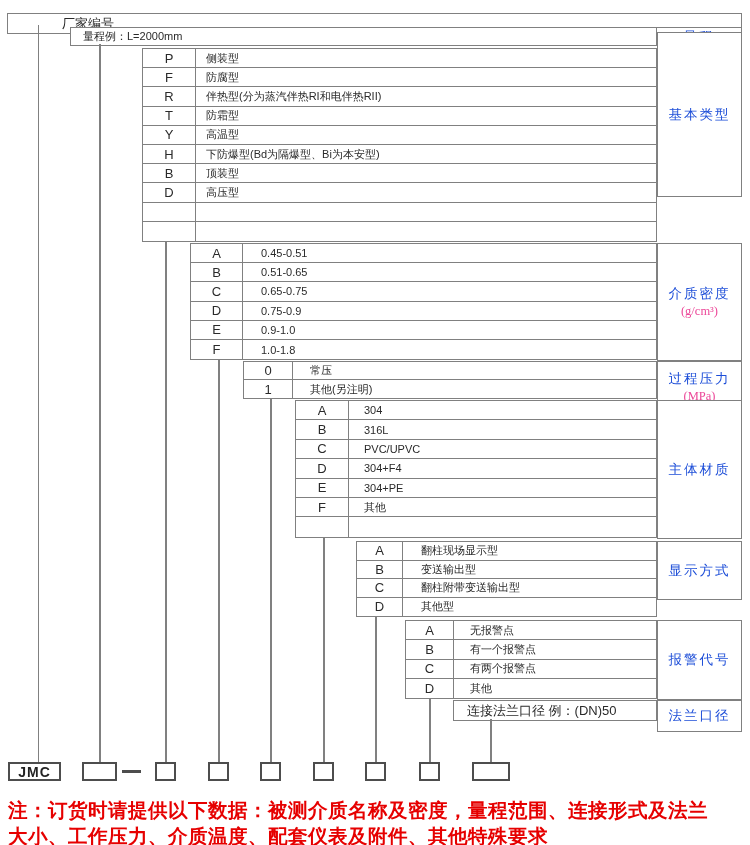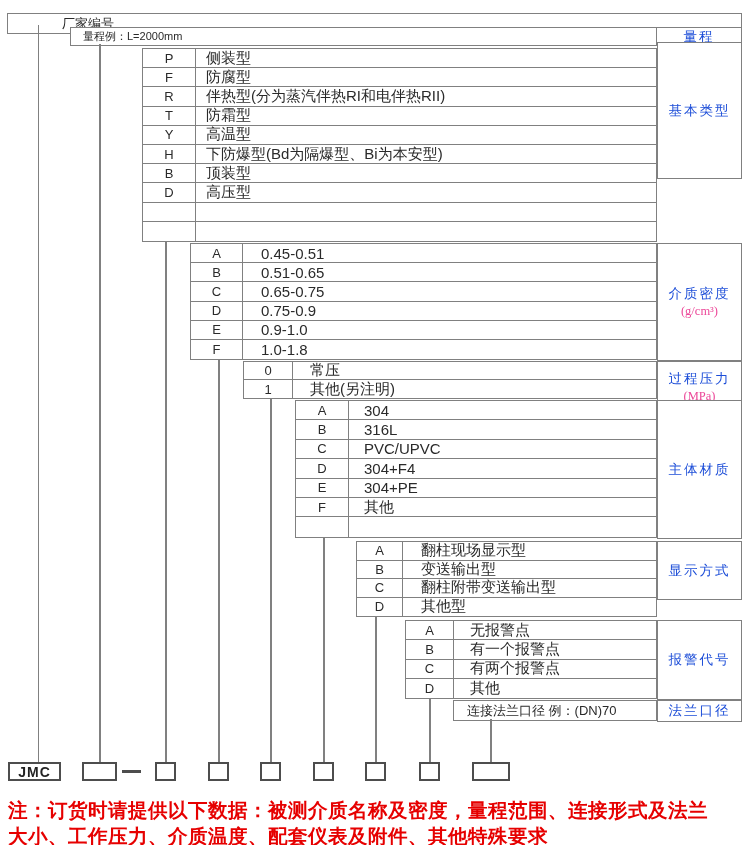--- a/index.html
+++ b/index.html
@@ -25,21 +25,21 @@
   .range .c1 { flex:1; border-right:1.5px solid var(--line); display:flex; align-items:center;
                padding-left:12px; font-size:11px;text-align:center; }
   .range .c2 { width:84px; display:flex; align-items:center; justify-content:center; }
 
   
   .section { position:absolute; border:1.5px solid var(--line); background:#fff; }
   .trow { display:flex; height:var(--rh); border-bottom:1.5px solid var(--line); align-items:stretch; }
   .trow:last-child { border-bottom:none; }
   .code { width:var(--cw); border-right:1.5px solid var(--line); display:flex; align-items:center;
           justify-content:center; font-size:13px; }
-  .desc { flex:1; display:flex; align-items:center; padding-left:var(--dp,15px); font-size:15px; }
+  .desc { flex:1; display:flex; align-items:center; padding-left:var(--dp,15px); font-size:11px; }
 
   
   .side { position:absolute; left:657px; width:85px; border:1.5px solid var(--line); background:#fff;
           display:flex; flex-direction:column; align-items:center; justify-content:center; text-align:center; }
   .slabel, .range .c2 { font-family:"Liberation Serif","DejaVu Serif",serif; font-size:13.5px;
           letter-spacing:2px; color:#1d4ed8; }
   .sub { font-family:"Liberation Serif","DejaVu Serif",serif; font-size:12.5px; letter-spacing:0;
           color:#ec4899; margin-top:1px; }
 
   
@@ -110,21 +110,21 @@
     </div>
     <div class="trow">
       <div class="code"></div>
       <div class="desc"></div>
     </div>
     <div class="trow">
       <div class="code"></div>
       <div class="desc"></div>
     </div>
   </div>
-  <div class="side" style="top:42px; height:137px;">
+  <div class="side" style="top:32px; height:165px;">
     <div class="slabel">基本类型</div>
   </div>
 
   <div class="section" style="left:190px; top:243px; width:467px; --rh:19.2px; --cw:52px; --dp:18px;">
     <div class="trow">
       <div class="code">A</div>
       <div class="desc">0.45-0.51</div>
     </div>
     <div class="trow">
       <div class="code">B</div>
@@ -239,23 +239,23 @@
     <div class="trow">
       <div class="code">D</div>
       <div class="desc">其他</div>
     </div>
   </div>
   <div class="side" style="top:620px; height:80px;text-align:center;">
     <div class="slabel">报警代号</div>
   </div>
 
   <div class="bx flange">
-    <span>连接法兰口径 例：(DN)70</span>
-  </div>
-  <div class="side" style="top:700px; height:22px;">
+    <span>连接法兰口径 例：(DN)50</span>
+  </div>
+  <div class="side" style="top:700px; height:32px;">
     <div class="slabel">法兰口径</div>
   </div>
 
   <div class="vline" style="left:37.5px; top:25px;  height:737px;"></div>
   <div class="vline" style="left:99px;   top:44px;  height:718px;"></div>
   <div class="vline" style="left:165px;  top:241px; height:521px;"></div>
   <div class="vline" style="left:218px;  top:359px; height:403px;"></div>
   <div class="vline" style="left:270px;  top:398px; height:364px;"></div>
   <div class="vline" style="left:323px;  top:537px; height:225px;"></div>
   <div class="vline" style="left:375px;  top:616px; height:146px;"></div>

